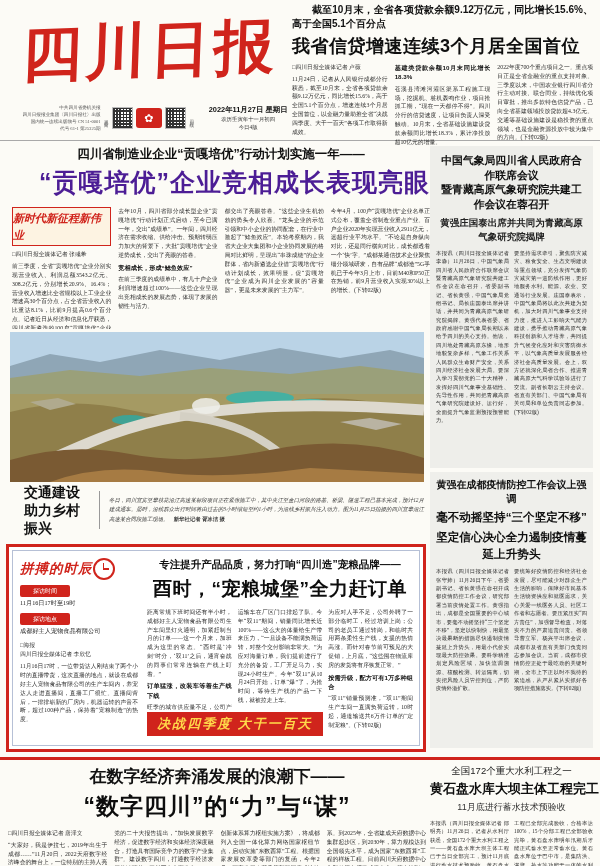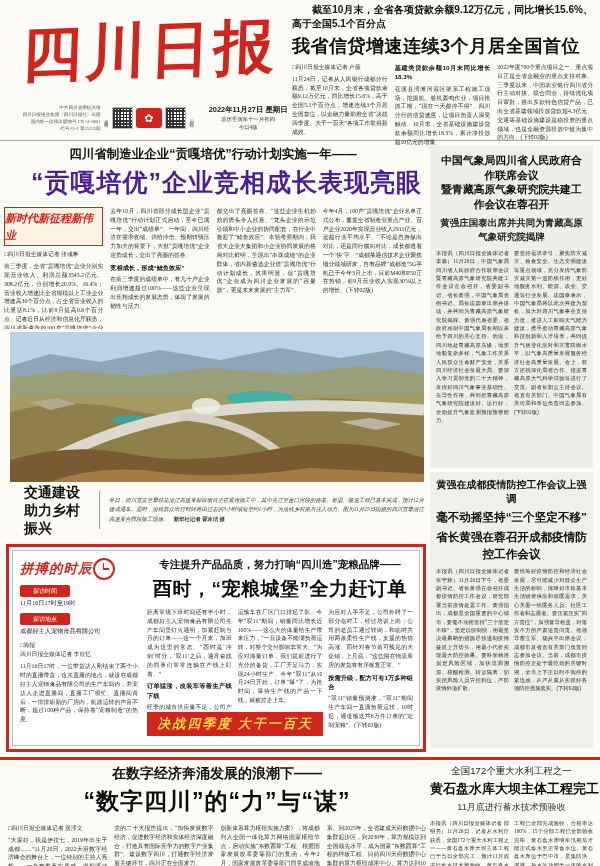--- a/index.html
+++ b/index.html
@@ -31,21 +31,21 @@
 
   
   .topstory{position:absolute;left:292px;top:3px;width:301px;}
   .topstory .kicker{font-size:10px;line-height:1.4;color:#111;text-indent:2em;text-align:justify;font-weight:bold;}
   .topstory .headline{font-size:18px;font-weight:bold;white-space:nowrap;margin:3px 0 5px;letter-spacing:.5px;color:#0f0f0f;}
   .topstory .cols{gap:7px;height:88px;}
   .byline{font-size:5.8px;color:#333;margin-bottom:3px;}
   .subhead{font-weight:bold;font-size:6.2px;margin-bottom:3px;color:#111;}
 
   
-  .gongga{position:absolute;left:4px;top:146px;width:418px;}
+  .gongga{position:absolute;left:12px;top:146px;width:418px;}
   .gongga .kicker{text-align:center;font-size:12.5px;color:#111;font-weight:bold;}
   .gongga .headline{text-align:right;font-size:25px;font-weight:bold;letter-spacing:1px;margin-top:3px;color:#4c1d95;}
   .gongga .cols{gap:7px;height:122px;margin-top:8px;}
   .badge{border:1.5px solid #d0241c;background:#fdf3e2;color:#d0241c;font-weight:bold;font-style:italic;
          font-size:11px;text-align:left;padding:2px 0;margin-bottom:4px;}
   .inner-subhead{font-weight:bold;font-size:6.2px;margin:3px 0;color:#111;}
 
   
   .weather{position:absolute;left:430px;top:146px;width:163px;height:322px;background:#eeeeea;padding:7px 6px;box-sizing:border-box;}
   .weather .h{font-size:10.8px;font-weight:bold;text-align:center;line-height:1.35;color:#0f0f0f;}
@@ -84,21 +84,21 @@
   .admain .kicker{text-align:center;font-size:10.5px;color:#111;font-weight:bold;margin-top:1px;}
   .admain .headline{text-align:center;font-size:19px;font-weight:bold;margin:4px 0 6px;letter-spacing:.5px;color:#0d0d0d;}
   .admain .cols{gap:6px;height:122px;}
   .banner{position:absolute;left:134px;bottom:9px;width:176px;height:24px;background:#d0241c;color:#ffd94a;
           display:flex;align-items:center;justify-content:center;font-weight:bold;font-style:italic;
           font-size:13px;letter-spacing:2px;}
 
   
   .rule-red{position:absolute;left:0;top:757px;width:600px;height:3px;background:#d0241c;}
   .digital{position:absolute;left:8px;top:765px;width:418px;}
-  .digital .kicker{text-align:center;font-size:14px;color:#111;font-weight:bold;}
+  .digital .kicker{text-align:center;font-size:17px;color:#111;font-weight:bold;}
   .digital .headline{text-align:center;font-size:23px;font-weight:bold;margin-top:3px;letter-spacing:1px;color:#0d0d0d;}
   .digital .cols{gap:7px;height:70px;margin-top:7px;}
 
   .dam{position:absolute;left:430px;top:765px;width:163px;}
   .dam .kicker{text-align:center;font-size:9.5px;color:#222;}
   .dam .headline{text-align:center;font-size:13px;font-weight:bold;margin-top:2px;color:#0d0d0d;white-space:nowrap;}
   .dam .sub{text-align:center;font-size:9px;color:#333;margin-top:3px;}
   .dam .cols{gap:5px;height:72px;margin-top:5px;}
 </style>
 </head>
@@ -206,21 +206,21 @@
     <div class="cap-div"></div>
     <div class="cap-text">
       <span>冬日，四川宜宾至攀枝花沿江高速某标段项目正在紧张施工中，其中夹江至金口河段的路基、桥梁、隧道工程已基本完成，预计12月建成通车。届时，沿线群众出行时间将由过去的3小时缩短至约1小时，为沿线乡村振兴注入动力。图为11月25日拍摄的四川宜攀沿江高速某合同段施工现场。</span>
       <span class="cap-credit">新华社记者 胥冰洁 摄</span>
     </div>
   </div>
 
   <div class="covid">
     <div class="kicker sans">黄强在成都疫情防控工作会议上强调</div>
     <div class="h sans">毫不动摇坚持“三个坚定不移”</div>
-    <div class="h sans">省长黄强在蓉召开成都疫情防控工作会议</div>
+    <div class="h sans">坚定信心决心全力遏制疫情蔓延上升势头</div>
     <div class="cols">
       <div class="col tiny2 just">本报讯（四川日报全媒体记者 张守帅）11月26日下午，省委副书记、省长黄强在蓉召开成都疫情防控工作会议，研究部署当前疫情处置工作。黄强指出，成都是全国重要的中心城市，要毫不动摇坚持“三个坚定不移”，坚定以快制快，用最坚决最果断的措施尽快遏制疫情蔓延上升势头，用最小代价实现最大防控效果。要科学精准划定风险区域，加快流调溯源、核酸检测、转运隔离，切实把风险人员管控到位，严防疫情外溢扩散。</div>
       <div class="col tiny2 just">要统筹好疫情防控和经济社会发展，尽可能减少对群众生产生活的影响，保障好市民基本生活物资供应和就医需求，关心关爱一线医务人员、社区工作者和志愿者。要压紧压实“四方责任”，加强督导检查，对落实不力的严肃追责问责。省领导曹立军、杨兴平出席会议，成都市及省直有关部门负责同志参加会议。当前，成都市疫情防控正处于最吃劲的关键时期，全市上下正以时不我待的紧迫感，从严从紧从实抓好各项防控措施落实。(下转02版)</div>
     </div>
   </div>
 
   <div class="adbox">
     <div class="adinner">
       <div class="adleft">
         <div class="adlogo-row">

